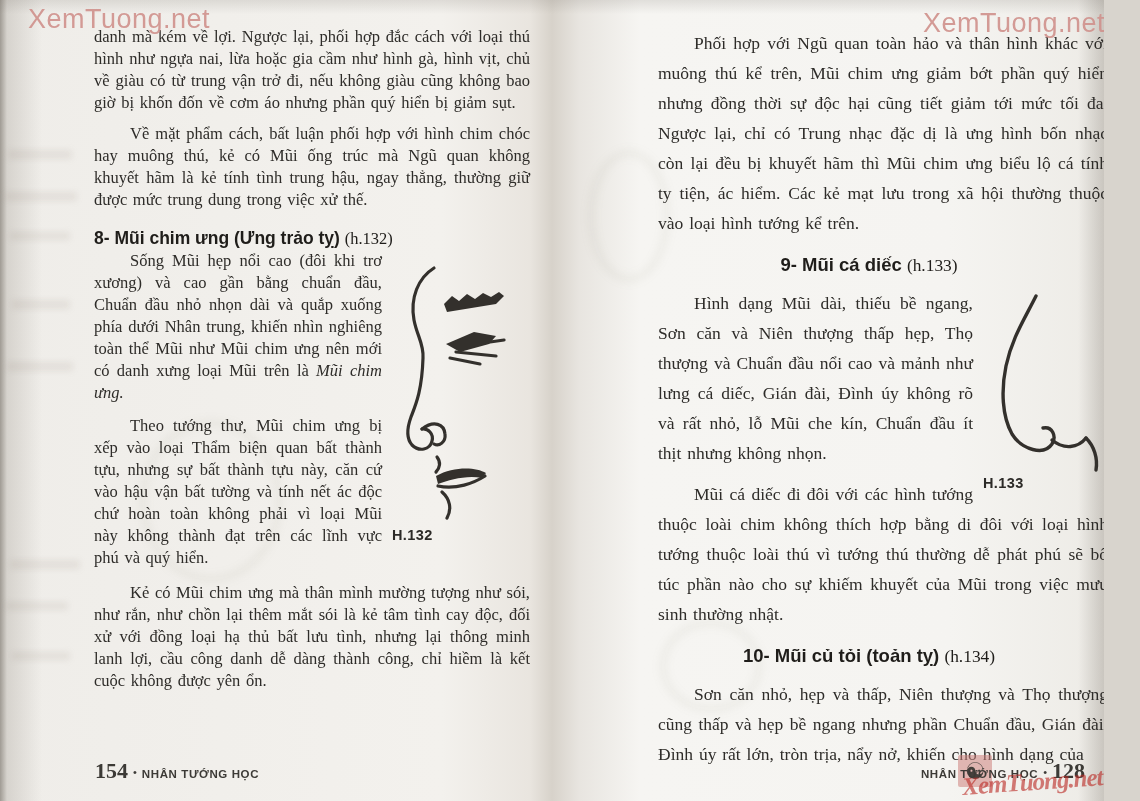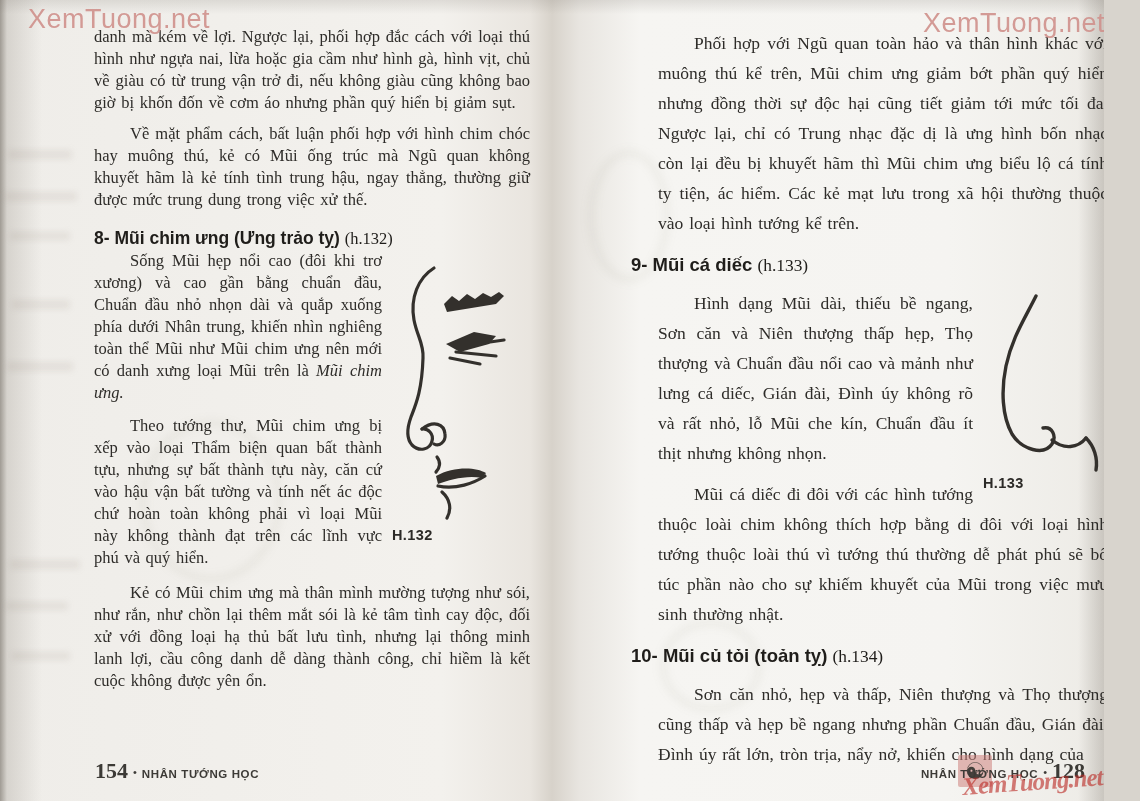--- a/index.html
+++ b/index.html
@@ -17,21 +17,21 @@
   .page-right{left:570px;width:570px;padding:26px 32px 0 60px;}
 
   .body-text{margin:0;text-align:justify;text-indent:36px;word-spacing:1.5px;}
   .page-left .body-text{font-size:16.5px;line-height:22px;}
   .page-right .body-text{font-size:17.5px;line-height:30px;margin-left:28px;}
   .no-indent{text-indent:0;}
   .mt-s{margin-top:9px;}.mt-m{margin-top:11px;}.mt-l{margin-top:13px;}
 
   .heading{font-family:"Liberation Sans",sans-serif;font-weight:bold;color:#1f1d1a;}
   .page-left .heading{font-size:17.5px;margin:17px 0 1px;}
-  .page-right .heading{font-size:18.5px;margin:16px 1px 12px;}
+  .page-right .heading{font-size:18.5px;margin:16px 1px 12px;text-align:center;}
   .h-ref{font-family:"Liberation Serif",serif;font-weight:normal;font-size:.94em;}
 
   figure{margin:0;}
   .fig{float:right;}
   .fig-132{width:138px;margin:2px 0 8px 10px;}
   .fig-133{width:145px;margin:2px -20px 10px 10px;}
   .fig svg{display:block;margin:0 auto;}
   .fig-cap{font-family:"Liberation Sans",sans-serif;font-weight:bold;font-size:14.5px;
            letter-spacing:.4px;color:#2c2a27;margin-top:3px;}
 

